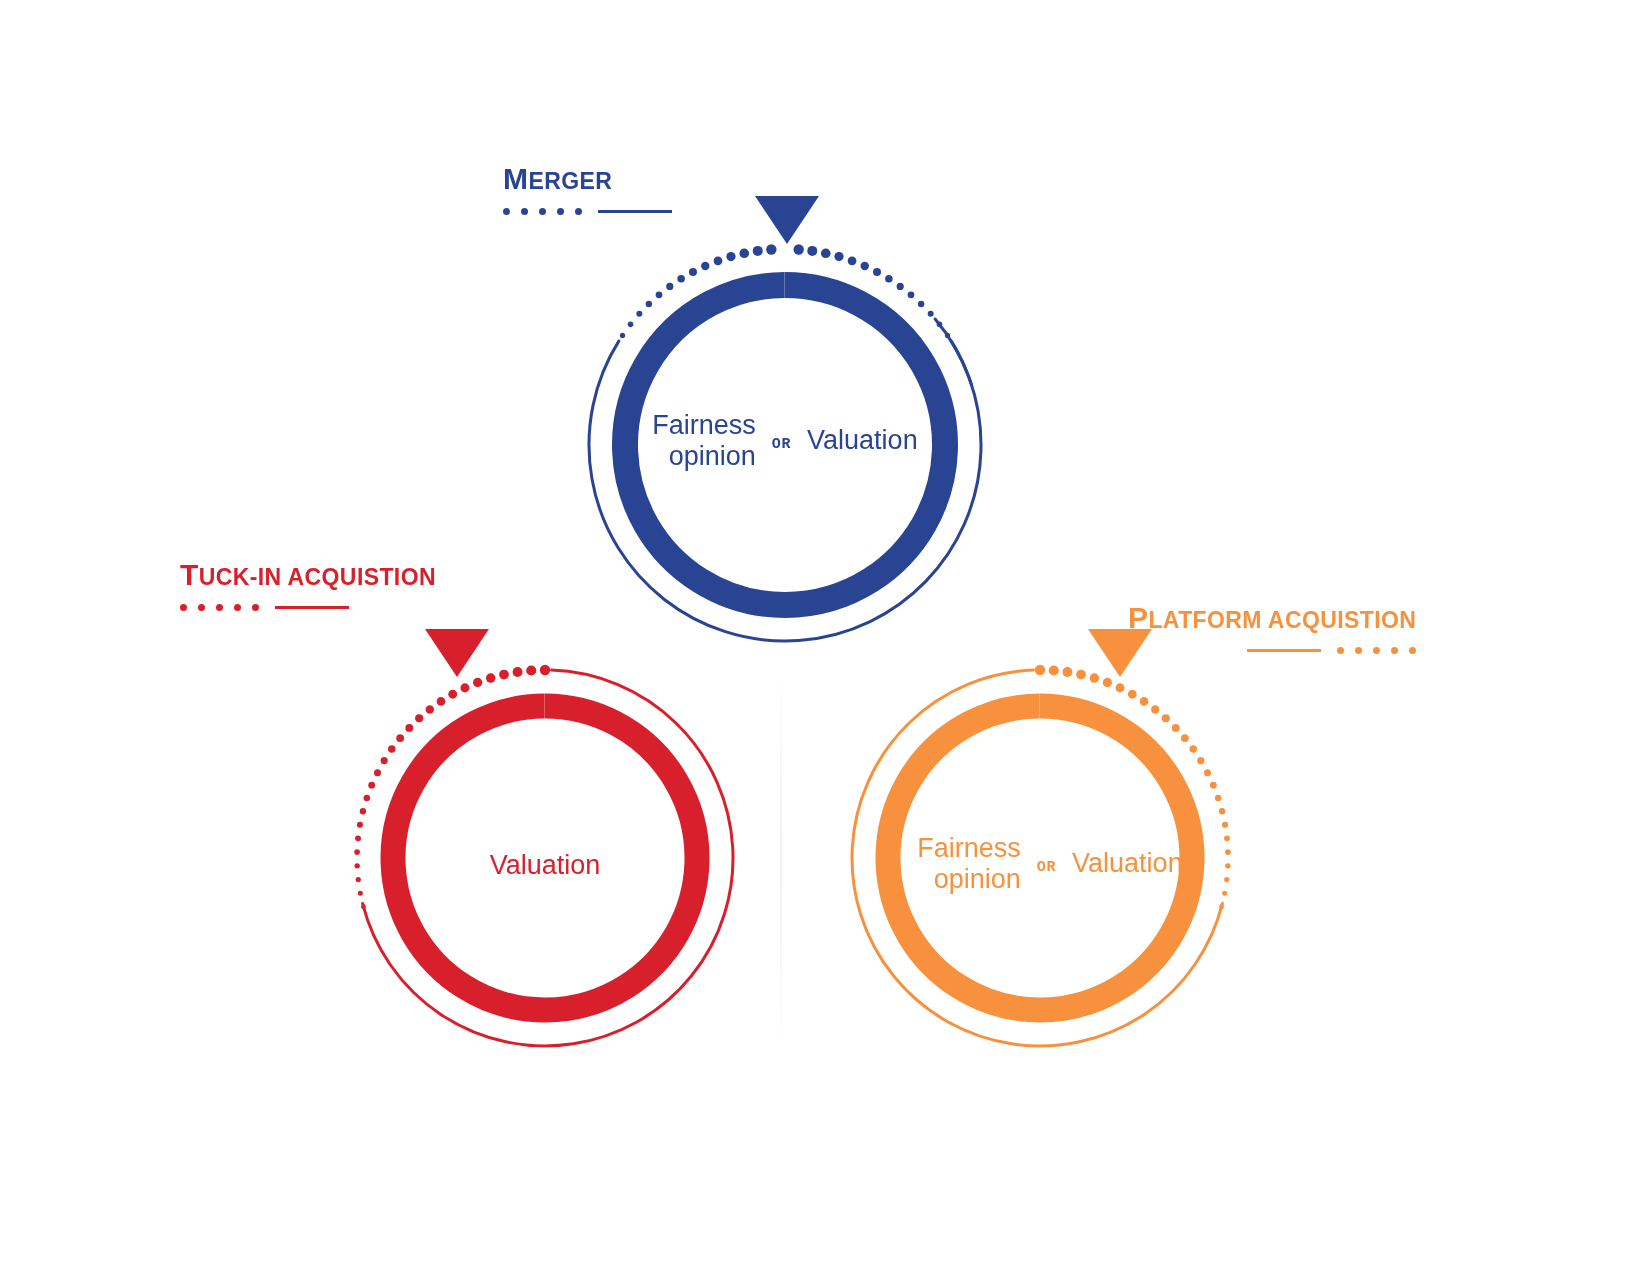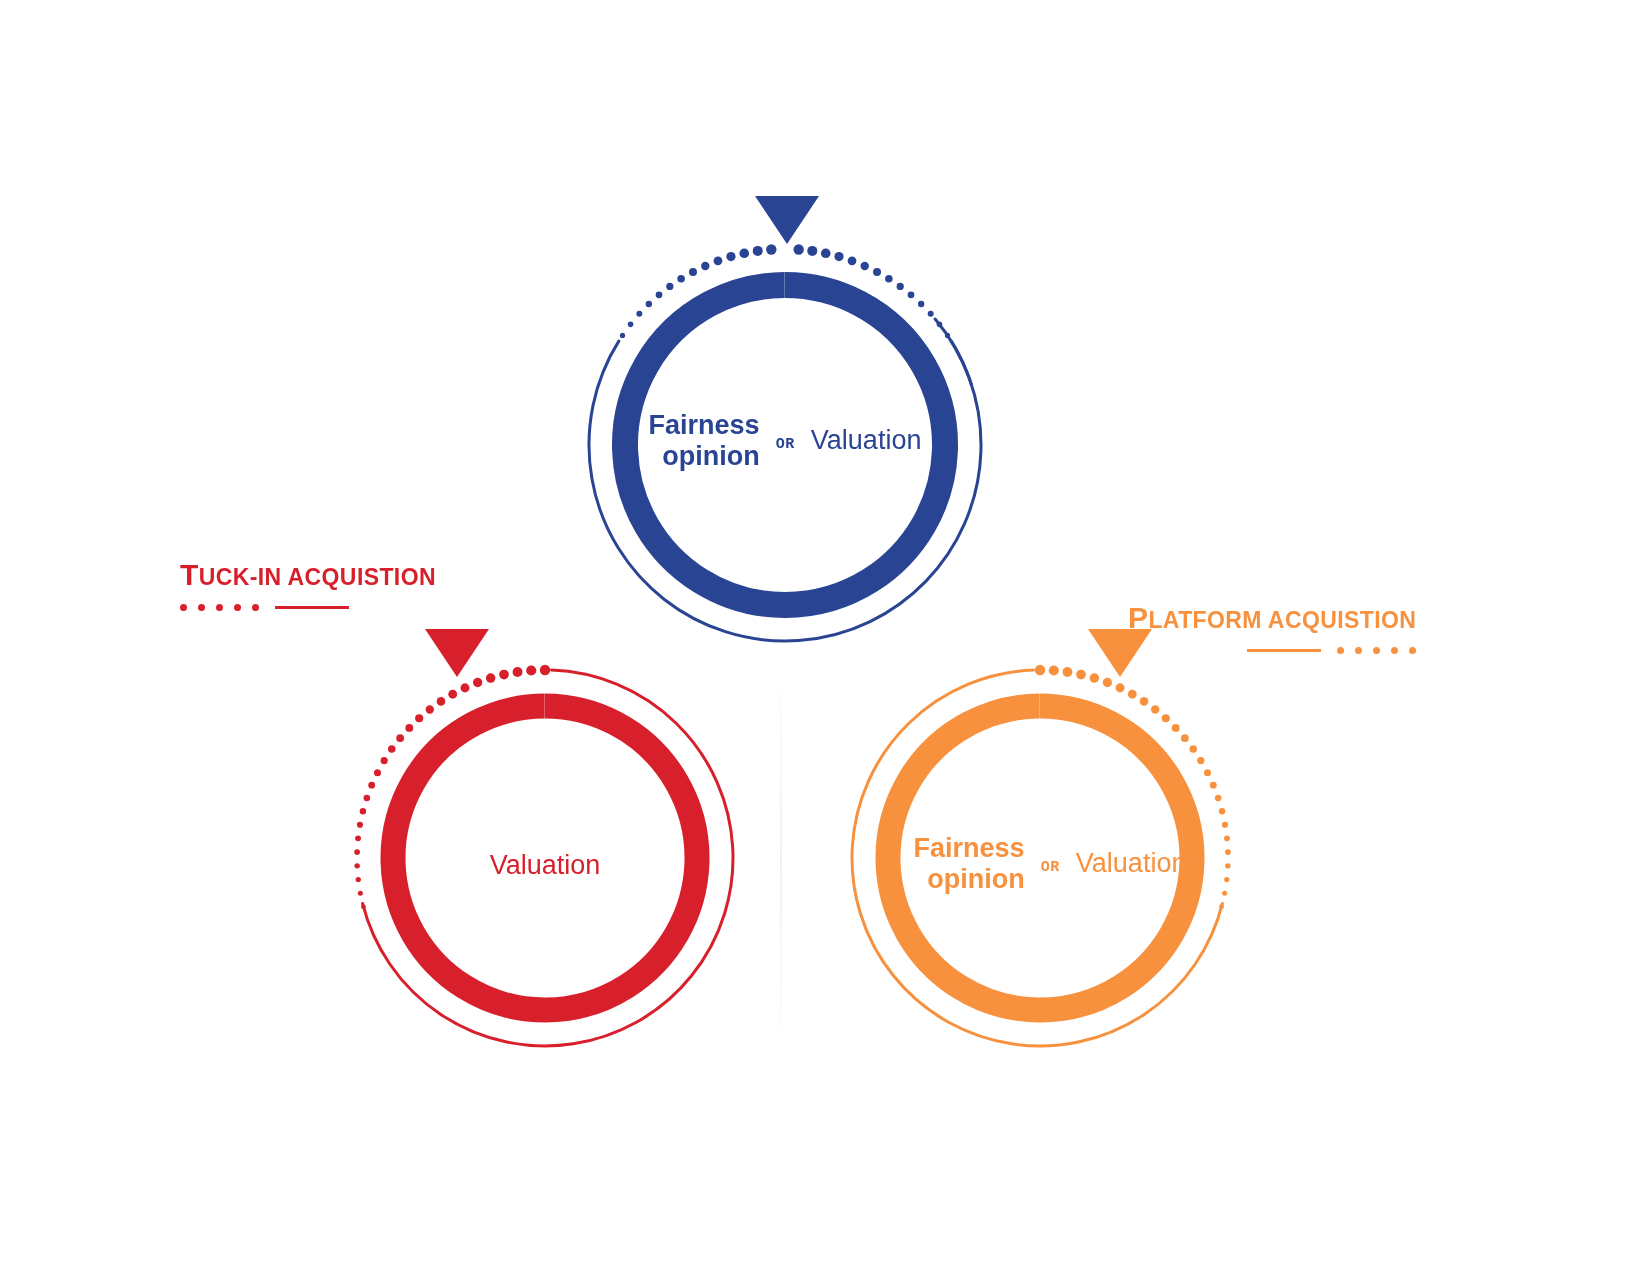--- a/index.html
+++ b/index.html
@@ -79,21 +79,21 @@
     display: flex;
     align-items: center;
     justify-content: center;
     white-space: nowrap;
     font-family: "Liberation Sans", sans-serif;
   }
   .rt-left {
     text-align: right;
     font-size: 27px;
     line-height: 1.15;
-    font-weight: bold;
+    font-weight: normal;
   }
   .rt-or {
     font-size: 15px;
     font-weight: bold;
     letter-spacing: 0.6px;
     margin: 10px 16px;
     position: relative;
     top: 3px;
     font-family: Liberation Mono, monospace;
   }
@@ -115,20 +115,36 @@
 
   svg { overflow: visible; }
 </style>
 </head>
 <body>
 
 <div id="stage">
 
   <div class="divider" style="left:780px; top:660px; height:400px;"></div>
 
+  <div class="label-block" style="left:503px; top:164px;">
+    <span class="label-text" style="color: rgb(42, 68, 148);">
+      <span class="cap">M</span><span class="small">ERGER</span>
+    </span>
+    <span class="label-deco">
+      <span class="deco-dots">
+        <i class="deco-dot" style="background: rgb(42, 68, 148);"></i>
+        <i class="deco-dot" style="background: rgb(42, 68, 148);"></i>
+        <i class="deco-dot" style="background: rgb(42, 68, 148);"></i>
+        <i class="deco-dot" style="background: rgb(42, 68, 148);"></i>
+        <i class="deco-dot" style="background: rgb(42, 68, 148);"></i>
+      </span>
+      <i class="deco-gap"></i>
+      <i class="deco-line" style="background: rgb(42, 68, 148);"></i>
+    </span>
+  </div>
 
   <svg class="node" width="420" height="420" style="left:575px; top:235px;" viewBox="0 0 420 420">
     <g id="g-merger">
         <path d="M 210 50 A 160 160 0 1 1 209.72074746145626 50.00024369387398" fill="none" stroke="#2A4494" stroke-width="26" stroke-linecap="butt"></path>
         <path d="M 43.78257315334051 106.13582421029184 A 196 196 0 1 0 360.1447108513197 84.01362850143833" fill="none" stroke="#2A4494" stroke-width="3" stroke-linecap="round"></path>
         <path d="M 376.21742684665946 106.13582421029184 A 196 196 0 0 1 396.4070771938501 149.43266910251032" fill="none" stroke="#2A4494" stroke-width="3" stroke-linecap="round"></path>
         <circle cx="47.50863577921183" cy="100.39819091973361" r="2.6" fill="#2A4494"></circle>
         <circle cx="55.54989229308251" cy="89.33035083617095" r="2.8000000000000003" fill="#2A4494"></circle>
         <circle cx="64.34361420643077" cy="78.85040115366377" r="3" fill="#2A4494"></circle>
         <circle cx="73.84695939003657" cy="69.00939913362433" r="3.2" fill="#2A4494"></circle>

